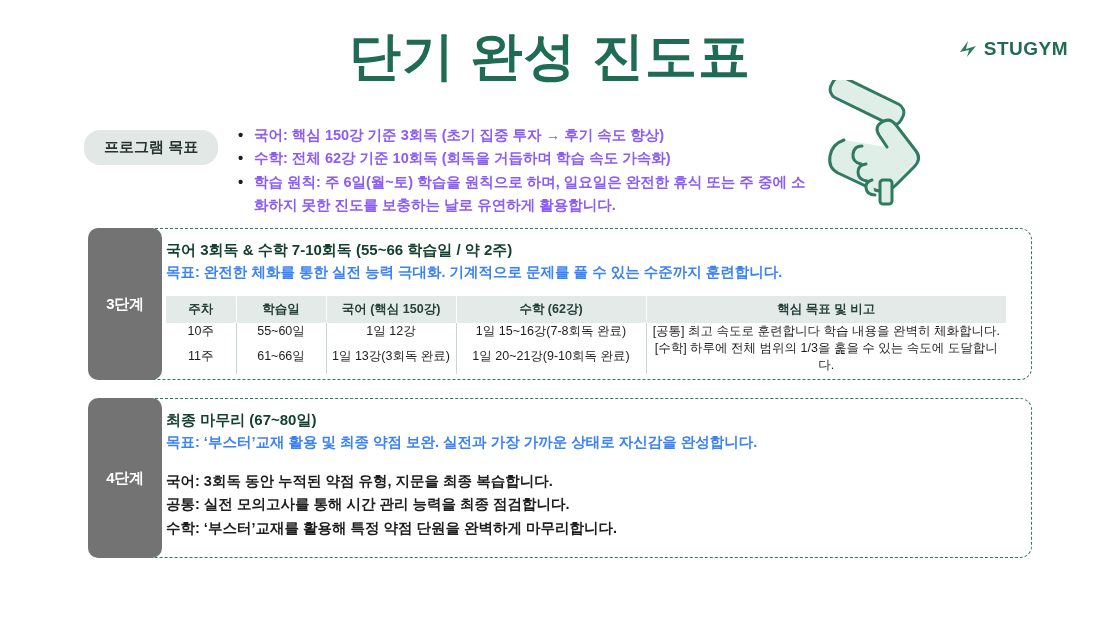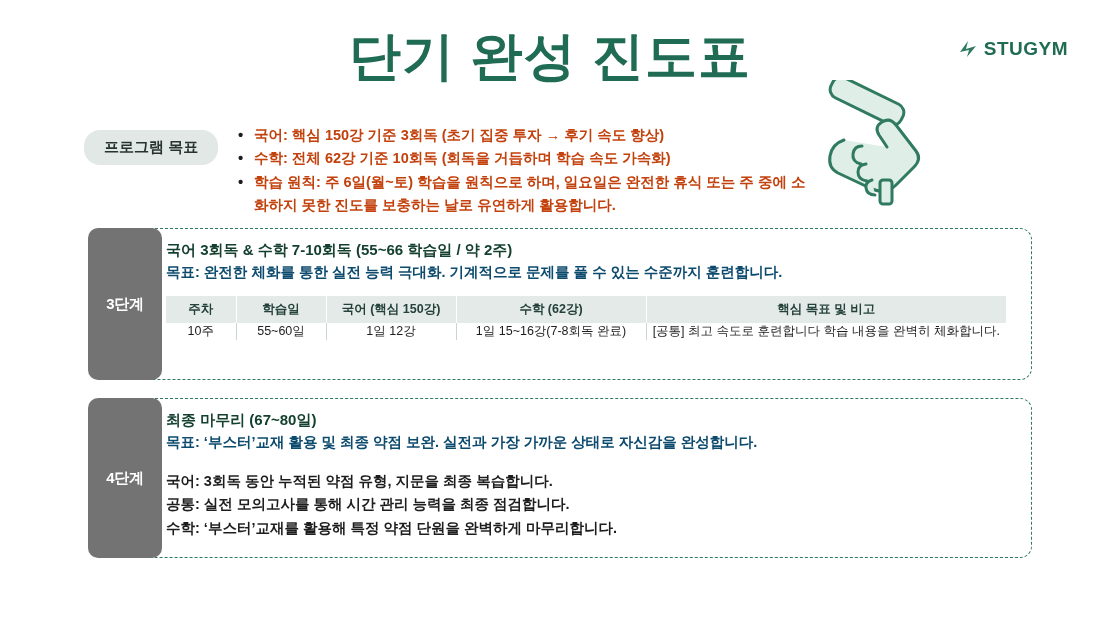--- a/index.html
+++ b/index.html
@@ -41,21 +41,21 @@
   .goal-list {
     position: absolute; top: 124px; left: 238px; width: 580px;
     list-style: none;
   }
   .goal-list li {
     position: relative;
     padding-left: 16px;
     font-size: 14.5px;
     line-height: 1.62;
     font-weight: bold;
-    color: #c2410c;
+    color: #8b5cf6;
   }
   .goal-list li::before {
     content: "•";
     position: absolute; left: 0; top: -1px;
     color: #1d1d1d; font-size: 15px;
   }
 
   
   .hand { position: absolute; top: 80px; left: 810px; }
 
@@ -84,21 +84,21 @@
 
   .stage-body { position: absolute; }
   .stage-body.s3 { top: 238px; left: 166px; width: 850px; }
   .stage-body.s4 { top: 408px; left: 166px; width: 850px; }
 
   .stage-head {
     font-size: 15px; font-weight: bold; color: #14402f;
     line-height: 1.55;
   }
   .stage-sub {
-    font-size: 14.5px; font-weight: bold; color: #0c4a6e;
+    font-size: 14.5px; font-weight: bold; color: #3b82f6;
     line-height: 1.55;
   }
   .stage-lines { margin-top: 16px; }
   .stage-lines div {
     font-size: 14.5px; font-weight: bold; color: #1d1d1d;
     line-height: 1.62;
   }
 
   
   .tbl {
@@ -183,20 +183,27 @@
         </tr>
       </thead>
       <tbody>
         <tr>
           <td>10주</td>
           <td>55~60일</td>
           <td>1일 12강</td>
           <td>1일 15~16강(7-8회독 완료)</td>
           <td>[공통] 최고 속도로 훈련합니다 학습 내용을 완벽히 체화합니다.</td>
         </tr>
+        <tr>
+          <td>11주</td>
+          <td>61~66일</td>
+          <td>1일 13강(3회독 완료)</td>
+          <td>1일 20~21강(9-10회독 완료)</td>
+          <td>[수학] 하루에 전체 범위의 1/3을 훑을 수 있는 속도에 도달합니다.</td>
+        </tr>
       </tbody>
     </table>
   </div>
 
   <div class="stage-card s4"></div>
   <div class="stage-tab s4">4단계</div>
   <div class="stage-body s4">
     <div class="stage-head">최종 마무리 (67~80일)</div>
     <div class="stage-sub">목표: ‘부스터’교재 활용 및 최종 약점 보완. 실전과 가장 가까운 상태로 자신감을 완성합니다.</div>
     <div class="stage-lines">

